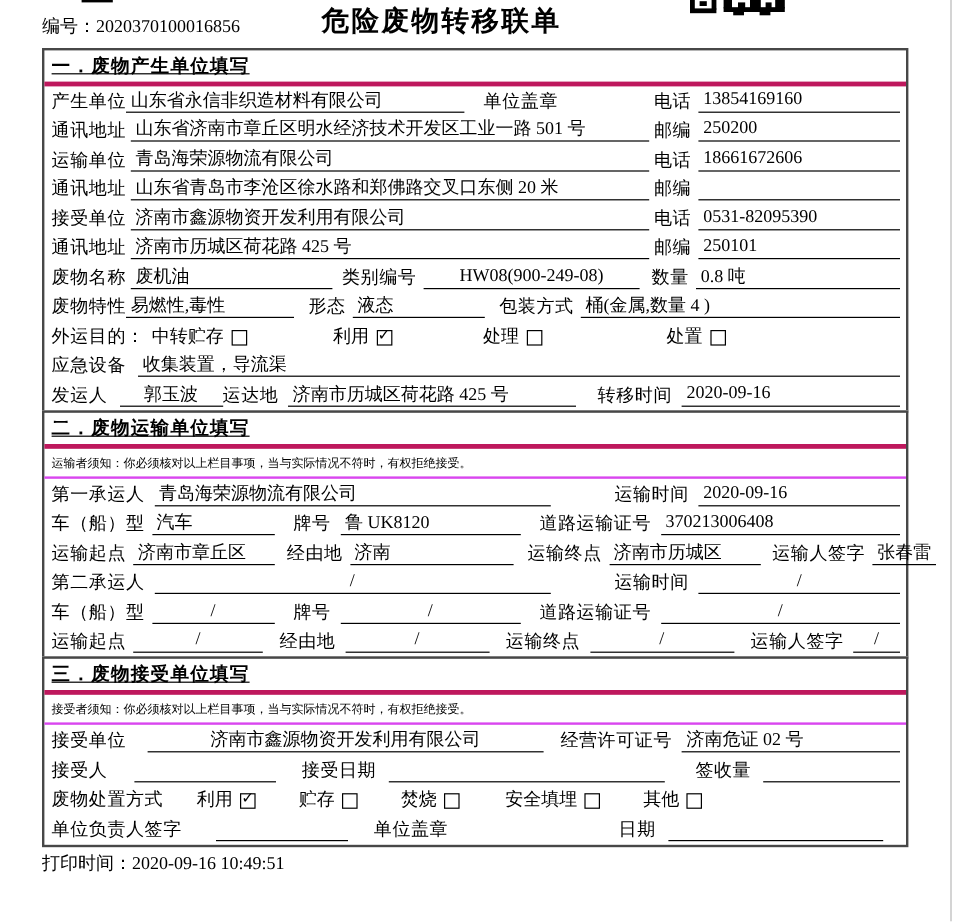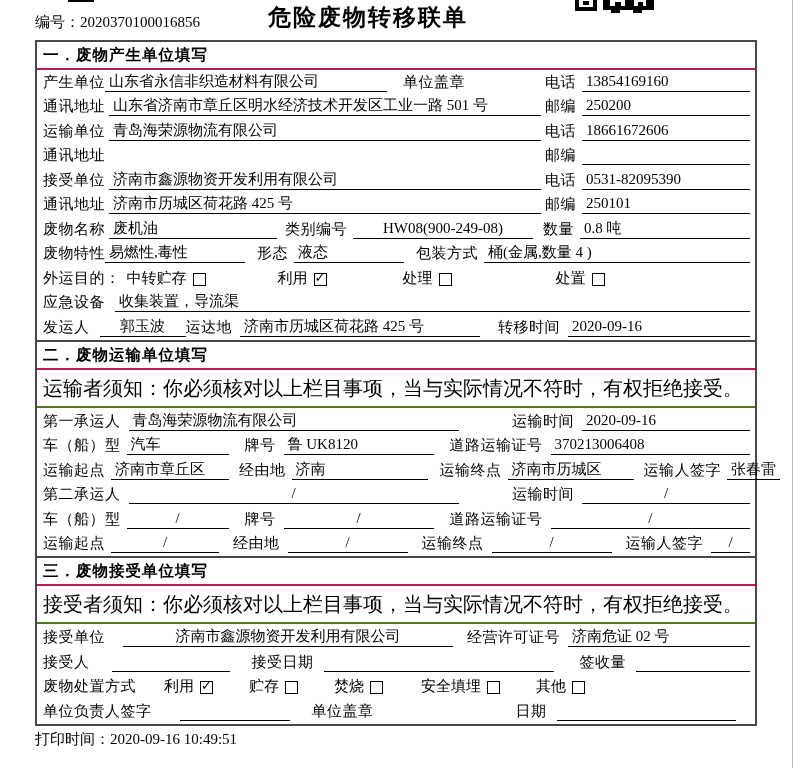--- a/index.html
+++ b/index.html
@@ -9,22 +9,22 @@
   .top-tick { position:absolute; left:68px; top:0; width:26px; height:2px; background:#000; }
   .hdr { position:relative; height:40px; }
   .doc-no { position:absolute; left:35px; top:13px; font-size:15px; }
   .title { position:absolute; left:0; right:60px; top:2px; text-align:center;
            font-family:"Liberation Sans", sans-serif; font-weight:bold; font-size:23px; letter-spacing:2px; }
   .stamp { position:absolute; left:575px; top:0; }
   .form { margin-left:35px; width:722px; box-sizing:border-box; }
   .box { border:2px solid #474747; box-sizing:border-box; background:#fff; }
   .box + .box { margin-top:-2px; }
   .sec-title { font-family:"Liberation Sans", sans-serif; font-weight:bold; font-size:15.5px;
-               padding:3px 6px 2px; border-bottom:2px solid #be185d; letter-spacing:1px; }
-  .notice { font-size:20px; padding:5px 6px 4px; border-bottom:2px solid #4d7c0f; }
+               padding:3px 6px 2px; border-bottom:4px solid #be185d; letter-spacing:1px;text-decoration:underline; }
+  .notice { font-size:10px; padding:5px 6px 4px; border-bottom:2px solid #d946ef; }
   .row { display:flex; align-items:flex-end; padding:0 5px 3px 6px; height:21.5px;
          font-size:15px; white-space:nowrap; }
   .row-tall { height:23px; }
   .lbl { flex:0 0 auto; letter-spacing:0.5px; }
   .u { border-bottom:1px solid #000; padding:0 4px; box-sizing:border-box; flex:0 0 auto; min-height:19px; }
   .fill { flex:1 1 auto; }
   .ctr { text-align:center; }
   .mla { margin-left:auto; }
   .cb { display:inline-block; width:11px; height:11px; border:1.5px solid #000;
         margin-left:6px; position:relative; top:1px; flex:0 0 auto; }
@@ -83,20 +83,21 @@
 
       <div class="row">
         <span class="lbl">运输单位</span>
         <span class="u" style="width:432px;margin-left:4px">青岛海荣源物流有限公司</span>
         <span class="lbl mla" style="margin-right:6px">电话</span>
         <span class="u" style="width:168px">18661672606</span>
       </div>
 
       <div class="row">
         <span class="lbl">通讯地址</span>
+        <span class="u" style="width:432px;margin-left:4px">山东省青岛市李沧区徐水路和郑佛路交叉口东侧 20 米</span>
         <span class="lbl mla" style="margin-right:6px">邮编</span>
         <span class="u" style="width:168px"></span>
       </div>
 
       <div class="row">
         <span class="lbl">接受单位</span>
         <span class="u" style="width:432px;margin-left:4px">济南市鑫源物资开发利用有限公司</span>
         <span class="lbl mla" style="margin-right:6px">电话</span>
         <span class="u" style="width:168px">0531-82095390</span>
       </div>

